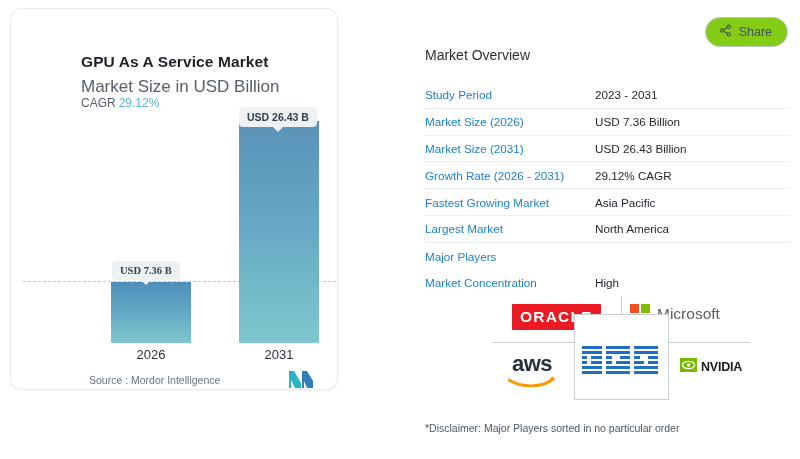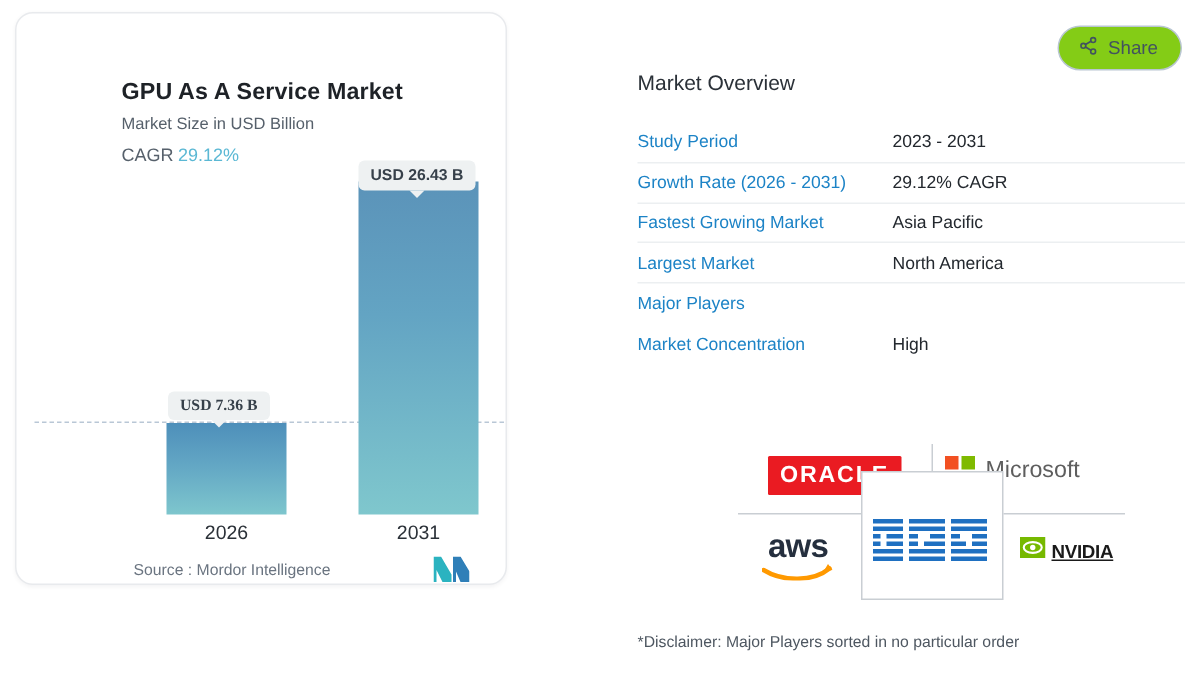--- a/index.html
+++ b/index.html
@@ -28,21 +28,21 @@
     box-shadow: 0 1px 3px rgba(16,24,40,0.05);
     overflow: hidden;
   }
   .chart-title {
     position: absolute; left: 70px; top: 44px;
     font-size: 15.5px; font-weight: bold; color: #1e2227;
     letter-spacing: .1px;
   }
   .chart-subtitle {
     position: absolute; left: 70px; top: 68px;
-    font-size: 11px; color: #56606b;
+    font-size: 17px; color: #56606b;
   }
   .cagr-line {
     position: absolute; left: 70px; top: 87px;
     font-size: 12px; color: #56606b;
   }
   .cagr-value { color: #5bb8d4; padding-left: 3px; margin-top: 23px; }
 
   .plot {
     position: absolute;
     left: 0; top: 0; width: 382px; height: 382px;
@@ -163,21 +163,21 @@
     display: grid; grid-template-columns: 9px 9px;
     grid-template-rows: 9px 9px; gap: 2px;
   }
   .ms-text { font-size: 15.5px; color: #5e5e5e; }
 
   .aws-logo { left: -4px; top: 58px; flex-direction: column; }
   .aws-text { font-size: 22px; font-weight: bold; color: #252f3e; line-height: 20px; letter-spacing: -0.5px; }
 
   .ibm-logo { left: 70px; top: 50px; }
   .nvidia-logo { left: 168px; top: 62px; gap: 4px; }
-  .nvidia-text { font-size: 12.5px; font-weight: bold; color: #1a1a1a; letter-spacing: -0.2px; text-decoration: underline; }
+  .nvidia-text { font-size: 12.5px; font-weight: bold; color: #1a1a1a; letter-spacing: -0.2px; }
 
   .disclaimer {
     position: absolute; left: 425px; top: 422px;
     font-size: 10.5px; color: #4e5761;
   }
 </style>
 </head>
 <body>
 
 <div id="root">
@@ -225,20 +225,28 @@
     </span>
     <span>Share</span>
   </div>
 
   <div class="overview-title">Market Overview</div>
 
   <div class="mo-table">
     <div class="mo-row">
       <div class="mo-key">Study Period</div>
       <div class="mo-val">2023 - 2031</div>
+    </div>
+    <div class="mo-row">
+      <div class="mo-key">Market Size (2026)</div>
+      <div class="mo-val">USD 7.36 Billion</div>
+    </div>
+    <div class="mo-row">
+      <div class="mo-key">Market Size (2031)</div>
+      <div class="mo-val">USD 26.43 Billion</div>
     </div>
     <div class="mo-row">
       <div class="mo-key">Growth Rate (2026 - 2031)</div>
       <div class="mo-val">29.12% CAGR</div>
     </div>
     <div class="mo-row">
       <div class="mo-key">Fastest Growing Market</div>
       <div class="mo-val">Asia Pacific</div>
     </div>
     <div class="mo-row">

